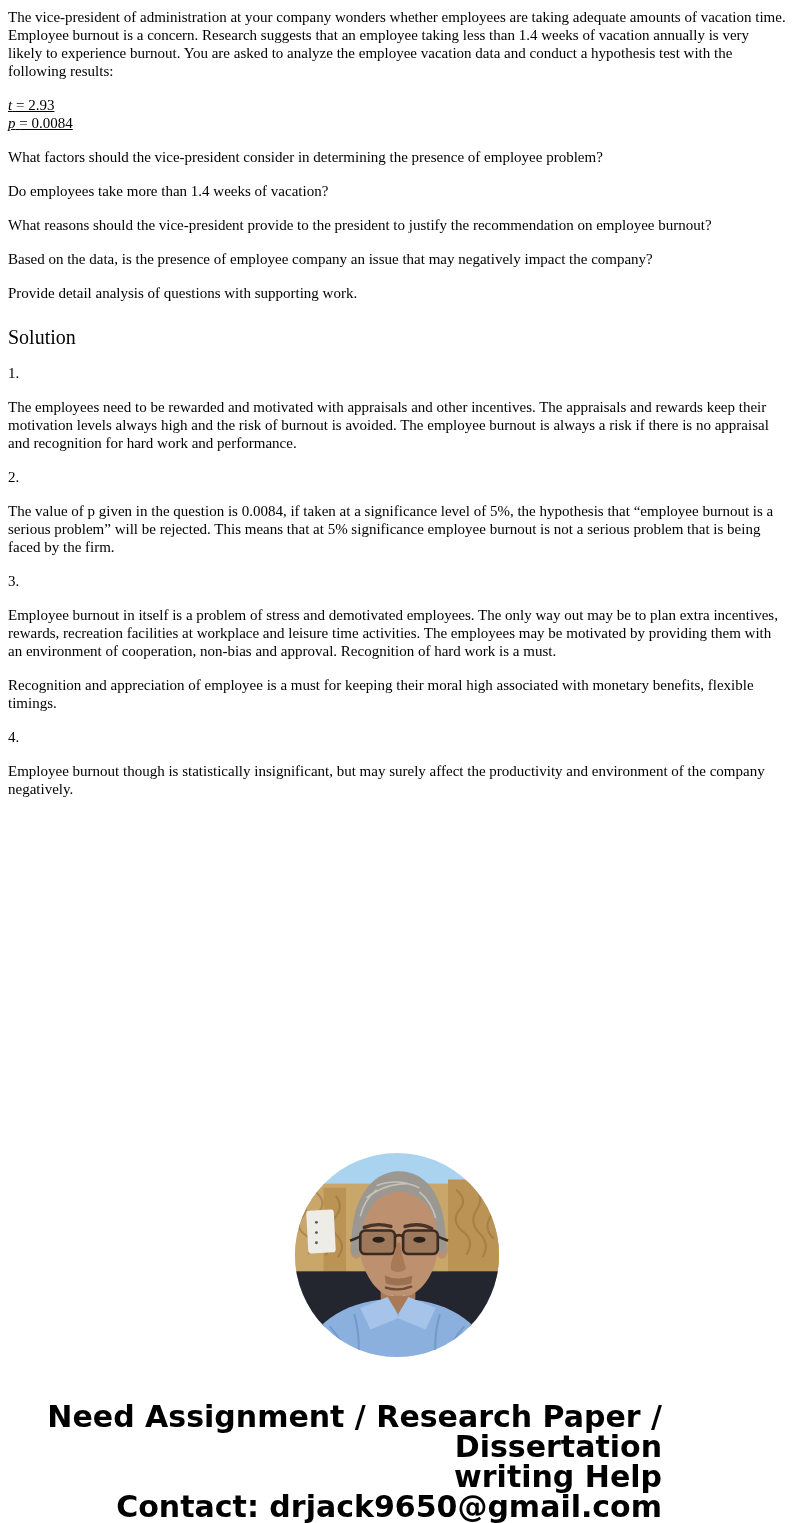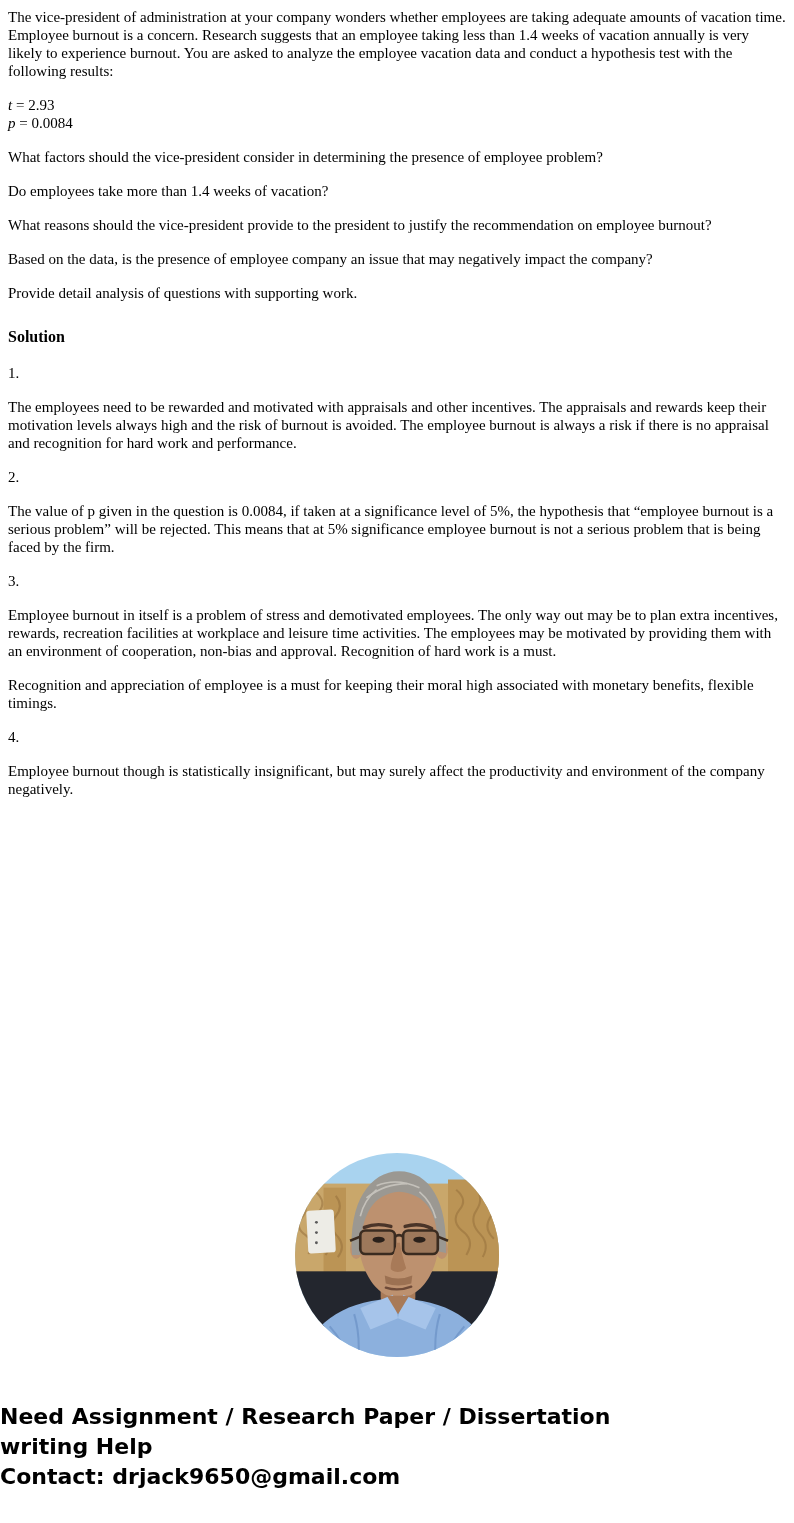--- a/index.html
+++ b/index.html
@@ -13,46 +13,46 @@
     color: #000000;
     border-radius: 23px;
   }
   .doc {
     padding: 8px 8px 0 8px;
     font-size: 15px;
     line-height: 18px;
   }
   .doc p { margin: 16px 0; }
   .doc p.first { margin-top: 0; }
-  .stats .stat { display: block; }
+  .stats .stat { display: block; text-decoration: underline; }
   .stats i { font-style: italic; }
   h2.solution {
-    font-size: 16px;
+    font-size: 20px;
     line-height: 22px;
-    font-weight: bold;
+    font-weight: normal;
     margin: 24px 0 16px 0;
     font-family: "Liberation Serif", serif;
   }
   .portrait {
     position: absolute;
     left: 295px;
     top: 1153px;
     width: 204px;
     height: 204px;
   }
   .portrait svg { display: block; }
   .footer {
     position: absolute;
     top: 1402px;
     left: 0;
     width: 662px;
-    text-align: left;
+    text-align: right;
     font-family: "DejaVu Sans", sans-serif;
     font-weight: 700;
-    font-size: 22px;
+    font-size: 30px;
     line-height: 30px;
     color: #000000;
   }
   
   .c-sky        { fill: var(--sky); }
   .c-wall       { fill: var(--wall); }
   .c-wallDeep   { fill: var(--wallDeep); }
   .c-swirl      { stroke: var(--wallShade); }
   .c-plate      { fill: var(--plate); }
   .c-dark       { fill: var(--dark); }

